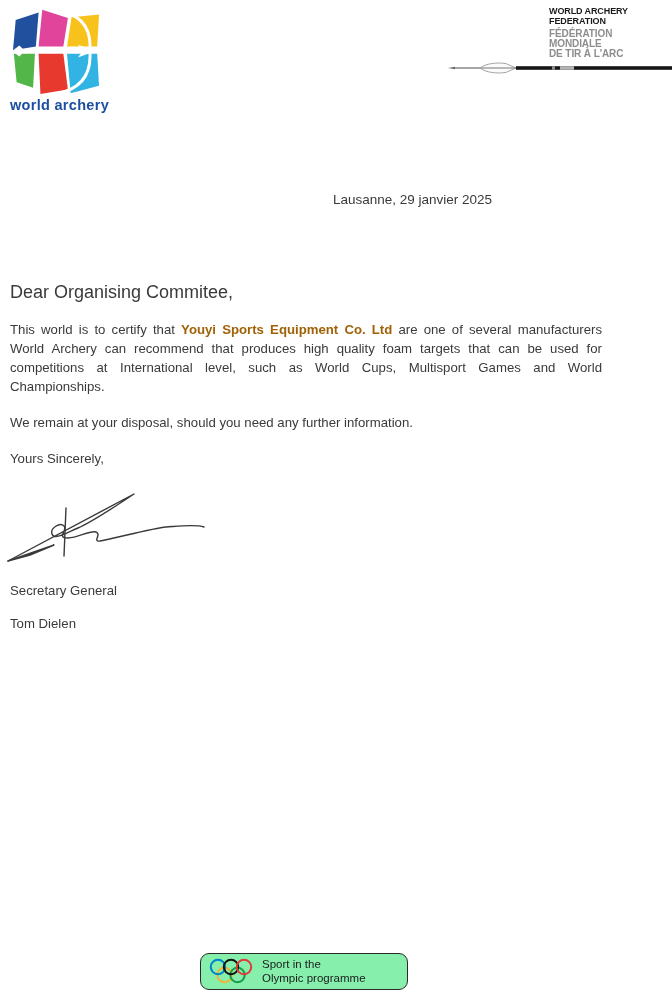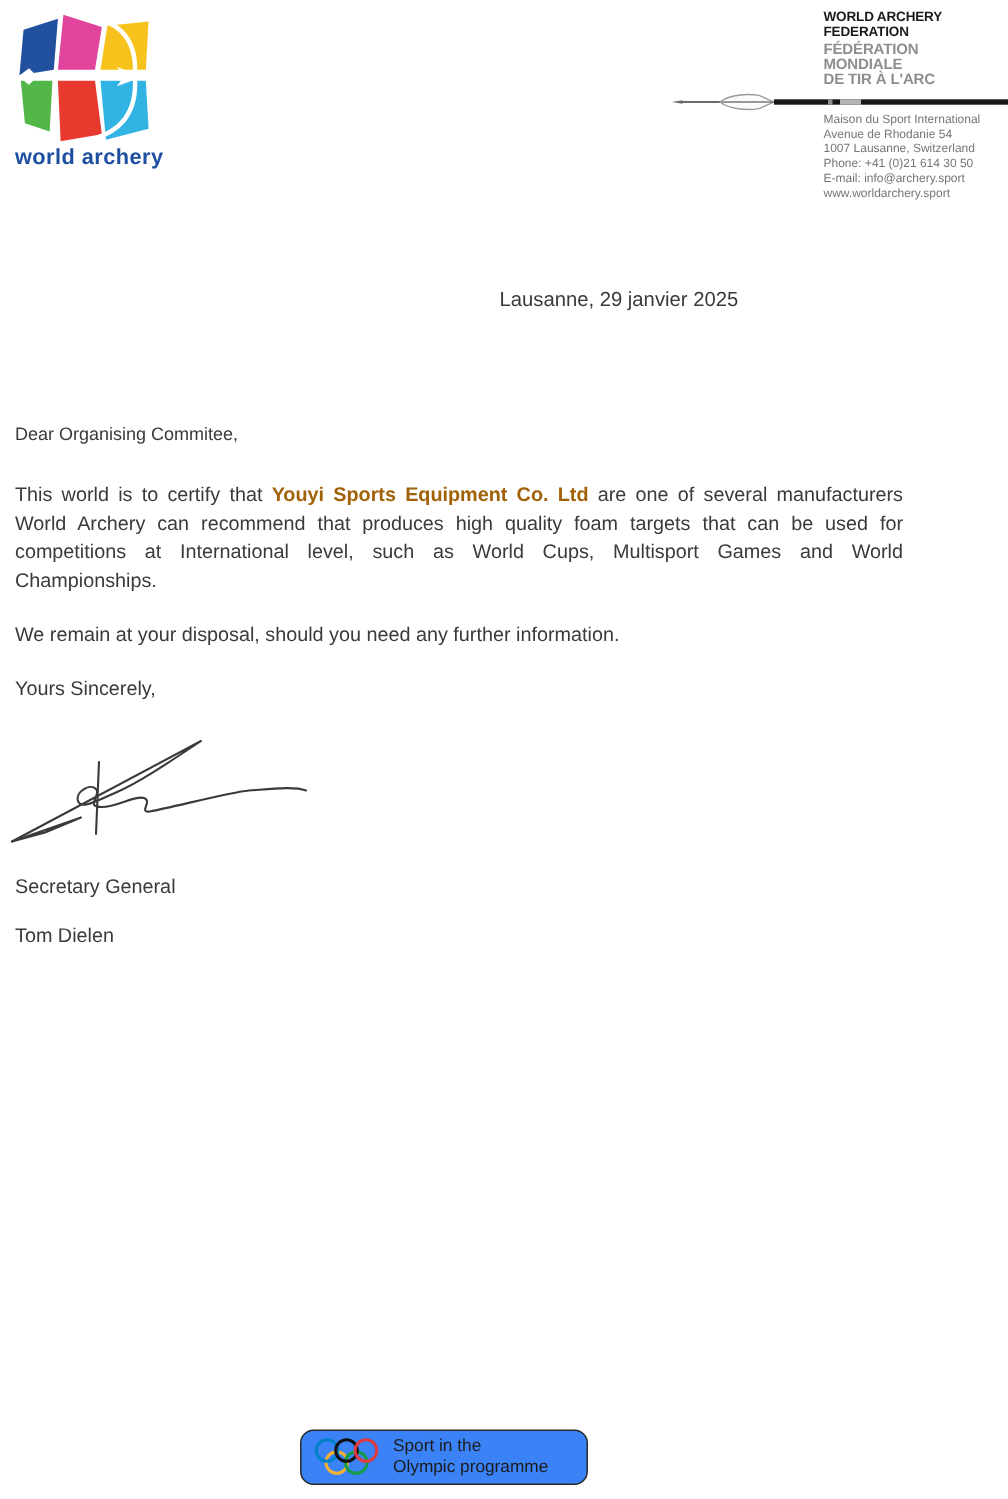--- a/index.html
+++ b/index.html
@@ -18,34 +18,34 @@
   .org-line-en { font-size:9px; font-weight:bold; color:#1a1a1a; line-height:10px; letter-spacing:-0.1px; }
   .org-line-fr { font-size:10px; font-weight:bold; color:#8d8d8d; line-height:10px; letter-spacing:-0.1px; }
   .org-fr-block { margin-top:3px; }
 
   .arrow-graphic { position:absolute; left:448px; top:61px; }
 
   .address-block { position:absolute; left:549px; top:75px; font-size:8px; line-height:9.7px; color:#757575; }
 
   
   .dateline   { position:absolute; left:333px; top:192px; font-size:13.5px; }
-  .salutation { position:absolute; left:10px;  top:282px; font-size:12px; }
+  .salutation { position:absolute; left:10px;  top:282px; font-size:18px; }
   .para1      { position:absolute; left:10px;  top:320px; width:592px; font-size:13.2px; line-height:19px; text-align:justify; }
   .para1 b    { color:#a16207; }
   .para2      { position:absolute; left:10px;  top:413px; width:592px; font-size:13.2px; line-height:19px; }
   .closing    { position:absolute; left:10px;  top:451px; font-size:13.2px; }
 
   .signature  { position:absolute; left:4px; top:488px; }
 
   .signer-name  { position:absolute; left:10px; top:588px; font-size:13.2px;margin-top:28px; }
   .signer-title { position:absolute; left:10px; top:583px; font-size:13.2px; }
 
   
-  .olympic-badge { position:absolute; left:200px; top:953px; width:192px; height:37px;
-                   border:1.2px solid #2b2b2b; border-radius:9px; background:#3b82f6;
+  .olympic-badge { position:absolute; left:200px; top:953px; width:208px; height:37px;
+                   border:1.2px solid #2b2b2b; border-radius:9px; background:#86efac;
                    display:flex; align-items:center; gap:9px; padding-left:8px; }
   .badge-text { font-size:11.5px; line-height:13.5px; color:#1c1c1c; }
 </style>
 </head>
 <body>
 
 <div class="page">
 
   <div class="logo-block">
     <svg class="logo-mark" width="92" height="87" viewBox="0 0 100 95" xmlns="http://www.w3.org/2000/svg">
@@ -77,28 +77,20 @@
   <svg class="arrow-graphic" width="224" height="13" viewBox="0 0 224 13" xmlns="http://www.w3.org/2000/svg">
     <polygon points="0,7 7,5.8 7,8.2" fill="#6a6a6a"></polygon>
     <line x1="5" y1="7" x2="33" y2="7" stroke="#6a6a6a" stroke-width="1.2"></line>
     <path d="M32,7 C38,2.2 50,1.2 58,2.6 L68,7 L58,11.4 C50,12.8 38,11.8 32,7 Z" fill="#fbfbfb" stroke="#9a9a9a" stroke-width="0.9"></path>
     <line x1="33" y1="7" x2="68" y2="7" stroke="#777777" stroke-width="1"></line>
     <rect x="68" y="5.2" width="156" height="3.6" fill="#161616"></rect>
     <rect x="104" y="5.2" width="3" height="3.6" fill="#8e8e8e"></rect>
     <rect x="112" y="5.2" width="14" height="3.6" fill="#b5b5b5"></rect>
   </svg>
 
-  <div class="address-block">
-    <div>Maison du Sport International</div>
-    <div>Avenue de Rhodanie 54</div>
-    <div>1007 Lausanne, Switzerland</div>
-    <div>Phone: +41 (0)21 614 30 50</div>
-    <div>E-mail: info@archery.sport</div>
-    <div>www.worldarchery.sport</div>
-  </div>
 
   <div class="dateline">Lausanne, 29 janvier 2025</div>
 
   <div class="salutation">Dear Organising Commitee,</div>
 
   <div class="para1"><span>This world is to certify that </span><b>Youyi Sports Equipment Co. Ltd</b><span>  are one of several manufacturers World Archery can recommend that produces high quality foam targets that can be used for competitions at International level, such as World Cups, Multisport Games and World Championships.</span></div>
 
   <div class="para2">We remain at your disposal, should you need any further information.</div>
 
   <div class="closing">Yours Sincerely,</div>

